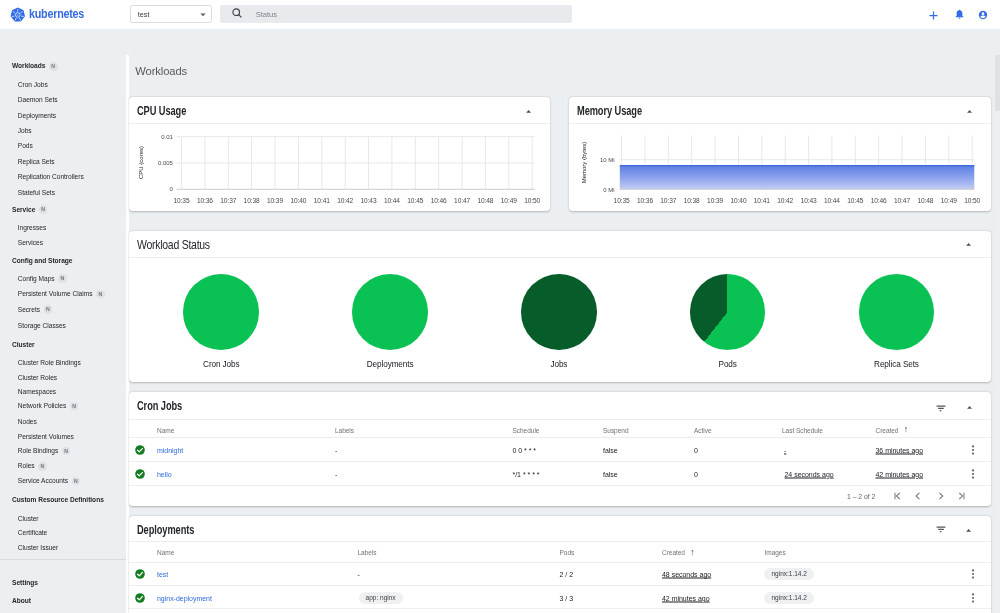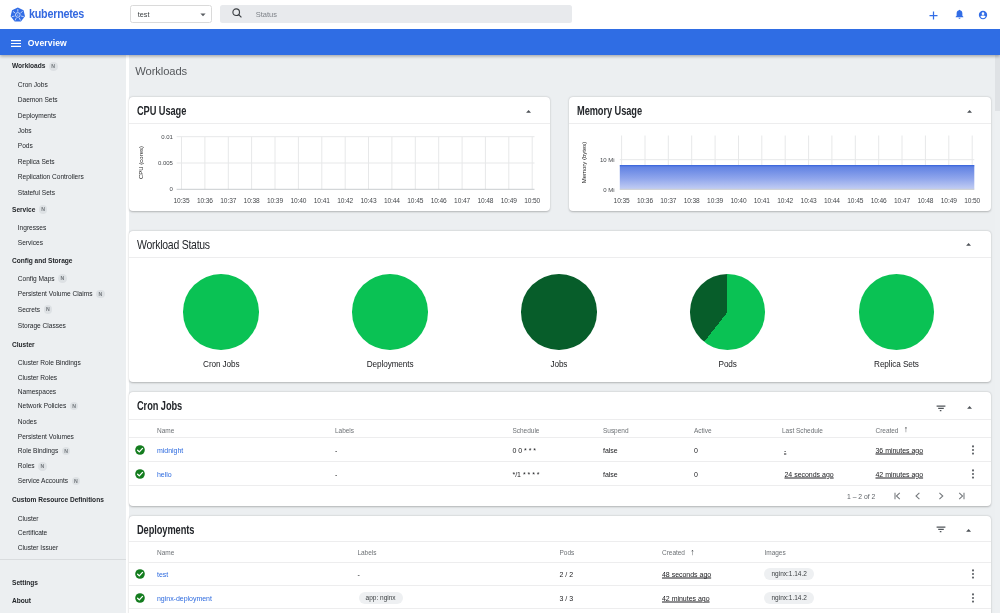--- a/index.html
+++ b/index.html
@@ -387,18 +387,12 @@
         <path d="M4.5 0.5 V8.5 M0.5 4.5 H8.5" stroke="#326de6" stroke-width="1.25"></path>
       </svg>
     <svg width="9" height="10.5" viewBox="0 0 11 12" style="position:absolute;left:955.3px;top:9px">
         <path d="M5.5 0.4 C5.9 0.4 6.3 0.8 6.3 1.2 C8 1.7 9 3.1 9 4.9 L9 7.8 L10.2 9.2 L10.2 9.8 L0.8 9.8 L0.8 9.2 L2 7.8 L2 4.9 C2 3.1 3 1.7 4.7 1.2 C4.7 0.8 5.1 0.4 5.5 0.4 Z" fill="#326de6"></path>
         <path d="M4.3 10.4 L6.7 10.4 C6.7 11.1 6.2 11.6 5.5 11.6 C4.8 11.6 4.3 11.1 4.3 10.4 Z" fill="#326de6"></path>
       </svg>
     <svg width="10" height="10" viewBox="0 0 24 24" style="position:absolute;left:978.3px;top:9.6px">
         <path fill="#326de6" d="M12 2 A10 10 0 1 0 12 22 A10 10 0 1 0 12 2 Z M12 5.5 A3.2 3.2 0 1 1 12 11.9 A3.2 3.2 0 1 1 12 5.5 Z M12 19.6 C9.4 19.6 7.1 18.3 5.8 16.3 C5.9 14.2 10 13.1 12 13.1 C14 13.1 18.1 14.2 18.2 16.3 C16.9 18.3 14.6 19.6 12 19.6 Z"></path>
       </svg>
   </div>
-  <div class="bluebar">
-    <svg width="10" height="7" viewBox="0 0 10 7" style="position:absolute;left:11px;top:11.2px">
-        <path d="M0 0.6 H10 M0 3.5 H10 M0 6.4 H10" stroke="#fff" stroke-width="1.2"></path>
-      </svg>
-    <span class="ov">Overview</span>
-  </div>
 </div>
 </body></html>

